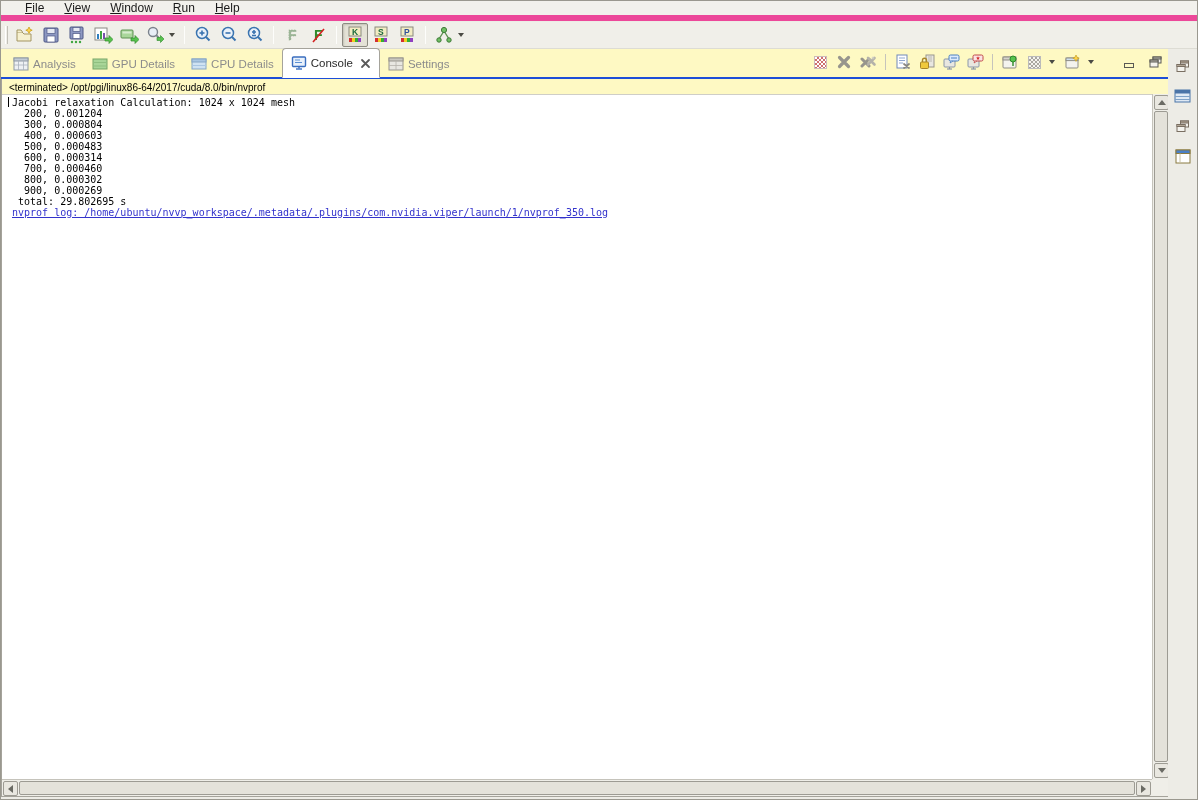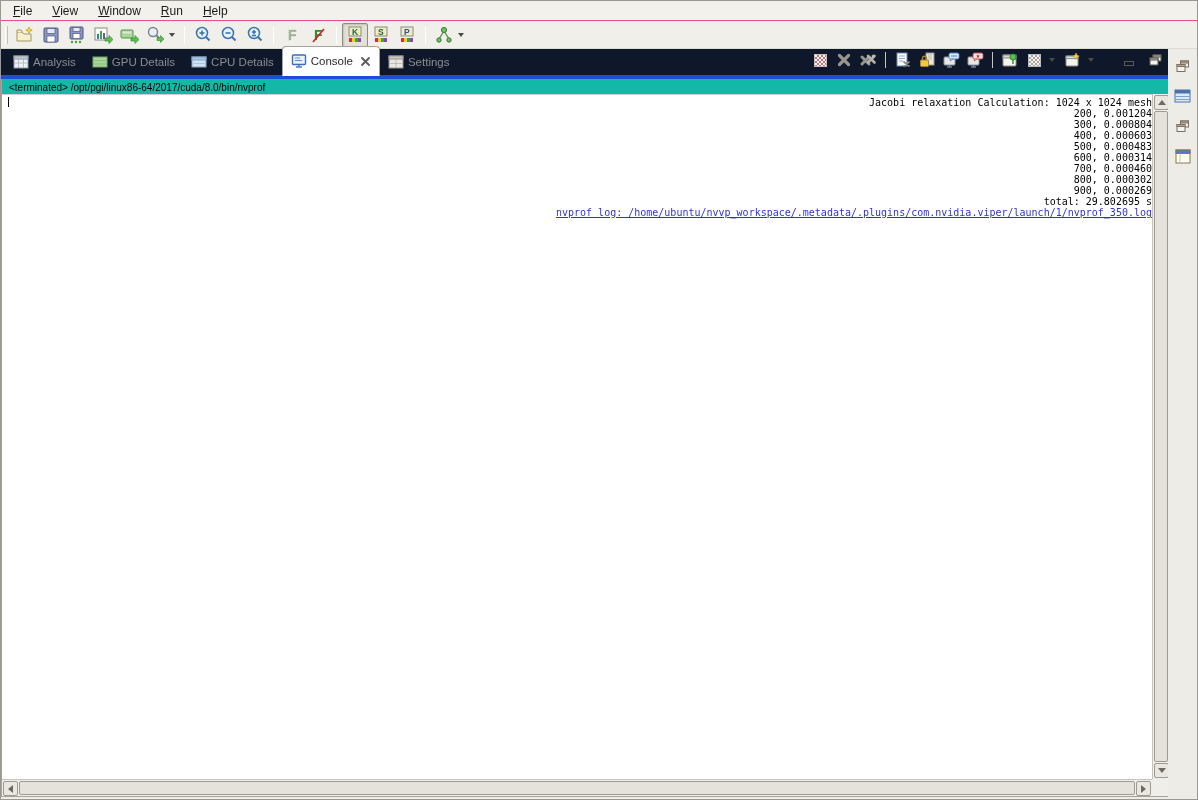--- a/index.html
+++ b/index.html
@@ -7,22 +7,22 @@
   body {
     font-family:"Liberation Sans", sans-serif;
     background:#edece6;
     position:relative;
     border:1px solid #9a988f;
   }
 
   
   #menubar {
     position:absolute; top:0; left:0; width:100%; height:20px;
-    background:#f2f1ec; border-bottom:1px solid #ec4899;
-    display:flex; align-items:center; padding-left:2px;
+    background:#f2f1ec; border-bottom:6px solid #ec4899;
+    display:flex; align-items:center; padding-left:14px;
   }
   .menu-item {
     font-size:12px; color:#1a1a1a; padding:2px 10px; cursor:default;
   }
   .menu-item u { text-decoration:underline; }
 
   
   #toolbar {
     position:absolute; top:21px; left:0; width:100%; height:27px;
     background:#f0efe9; display:flex; align-items:center; padding-left:3px;
@@ -40,21 +40,21 @@
     border-top:4px solid #4a4a44; margin:0 4px 0 1px;
   }
   .ksp-strip rect { shape-rendering:crispEdges; }
 
   
   #view {
     position:absolute; left:0; top:48px; width:1169px; height:748px;
   }
   #tabrow {
     position:absolute; top:0; left:0; right:0; height:30px;
-    background:#0f172a; border-bottom:4px solid #1d4ed8;
+    background:#fef9c3; border-bottom:2px solid #1d4ed8;
     display:flex; align-items:flex-end; padding-left:4px;
   }
   .tab {
     height:26px; display:inline-flex; align-items:center; gap:4px;
     padding:0 8px; font-size:11.5px; color:#8c8c8c; cursor:default; white-space:nowrap;
   }
   .tab.active {
     height:30px; margin-bottom:-1px; background:#ffffff;
     border:1px solid #a5a39b; border-bottom:1px solid #ffffff;
     border-radius:4px 4px 0 0; color:#2b2b2b;
@@ -75,21 +75,21 @@
   .checker-gray {
     width:13px; height:13px;
     background:repeating-conic-gradient(#a9a7a0 0% 25%, #f4f3ee 0% 50%) 0 0 / 4px 4px;
     border:1px solid #bbb; }
   .win-btn { width:22px; height:18px; display:flex; align-items:center; justify-content:center; cursor:default; }
   .min-glyph { width:10px; height:5px; border:1px solid #5a5a54; margin-top:6px; }
 
   
   #console-body {
     position:absolute; top:30px; left:0; right:0; bottom:0;
-    background:#14b8a6; border:1px solid #a5a39b; border-top:none;text-align:right;
+    background:#fef9c3; border:1px solid #a5a39b; border-top:none;
   }
   #term-header {
     position:absolute; top:3px; left:7px; font-size:10px; color:#000; white-space:pre;
   }
   #textarea {
     position:absolute; top:15px; left:0; right:17px; bottom:17px;
     border-top:1px solid #cfcec7; background:#fff; overflow:hidden;
   }
   #text-caret { position:absolute; left:6px; top:2px; width:1px; height:10px; background:#000; }
   .cline {

